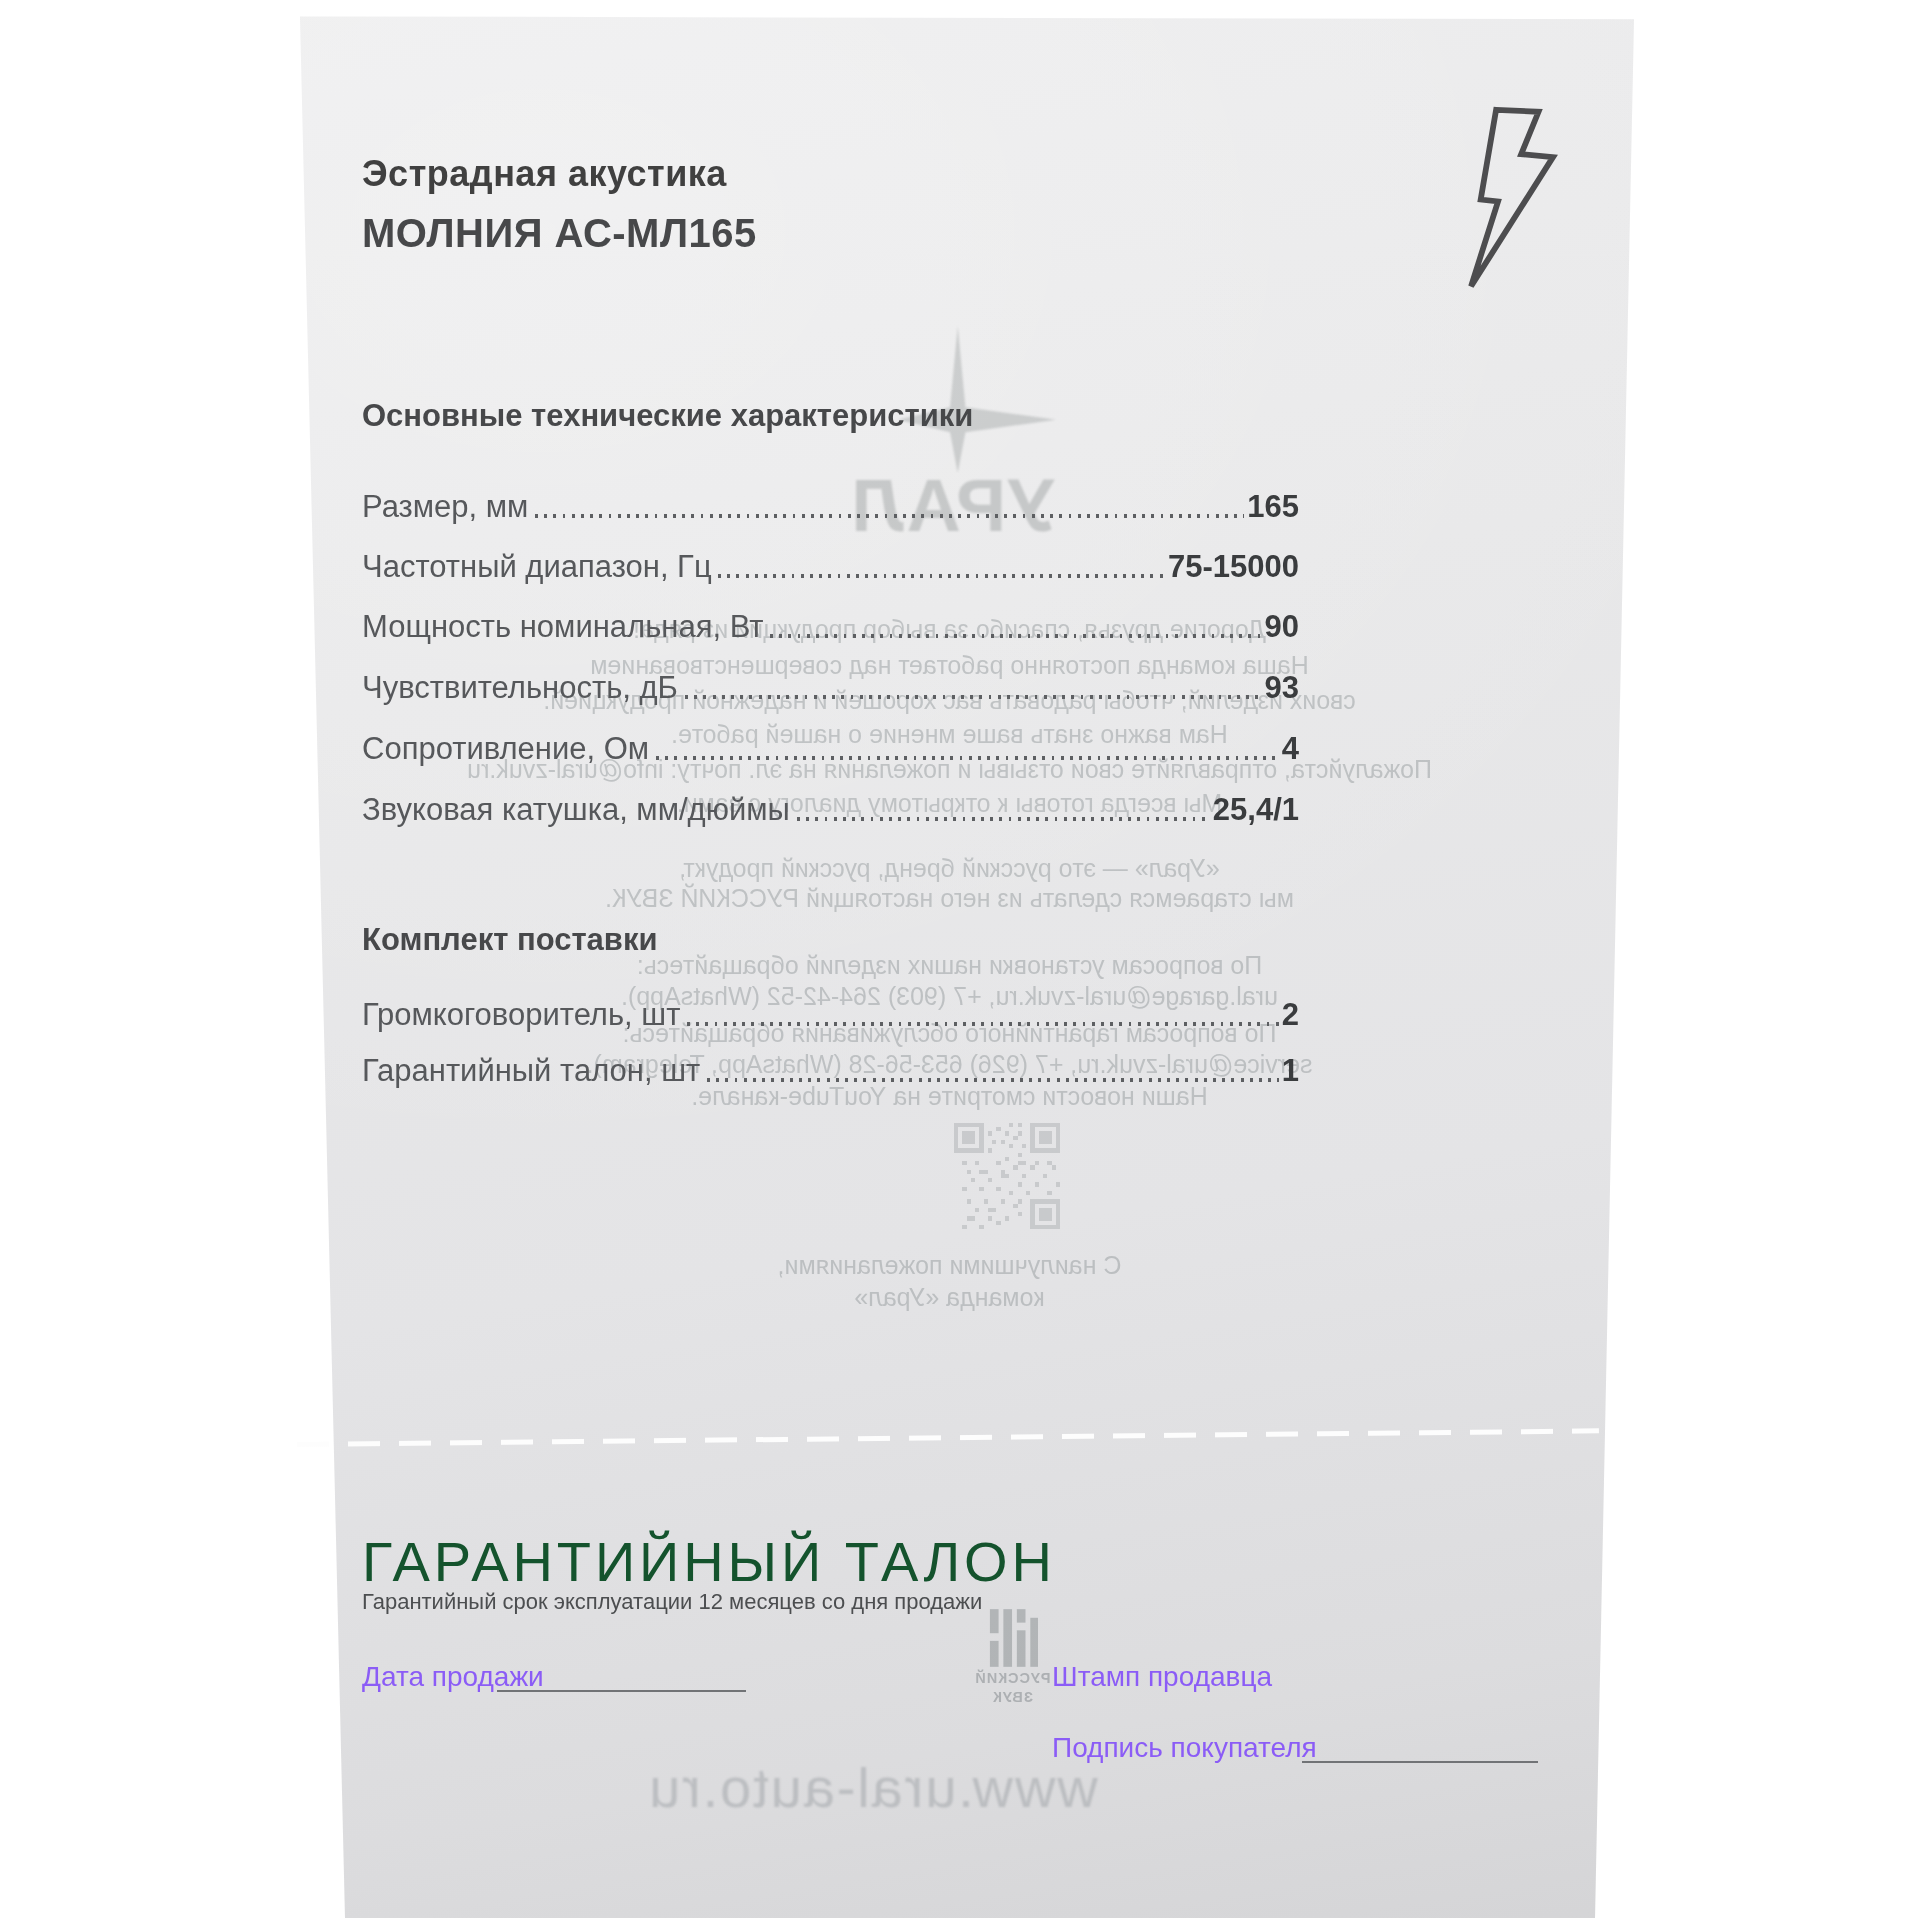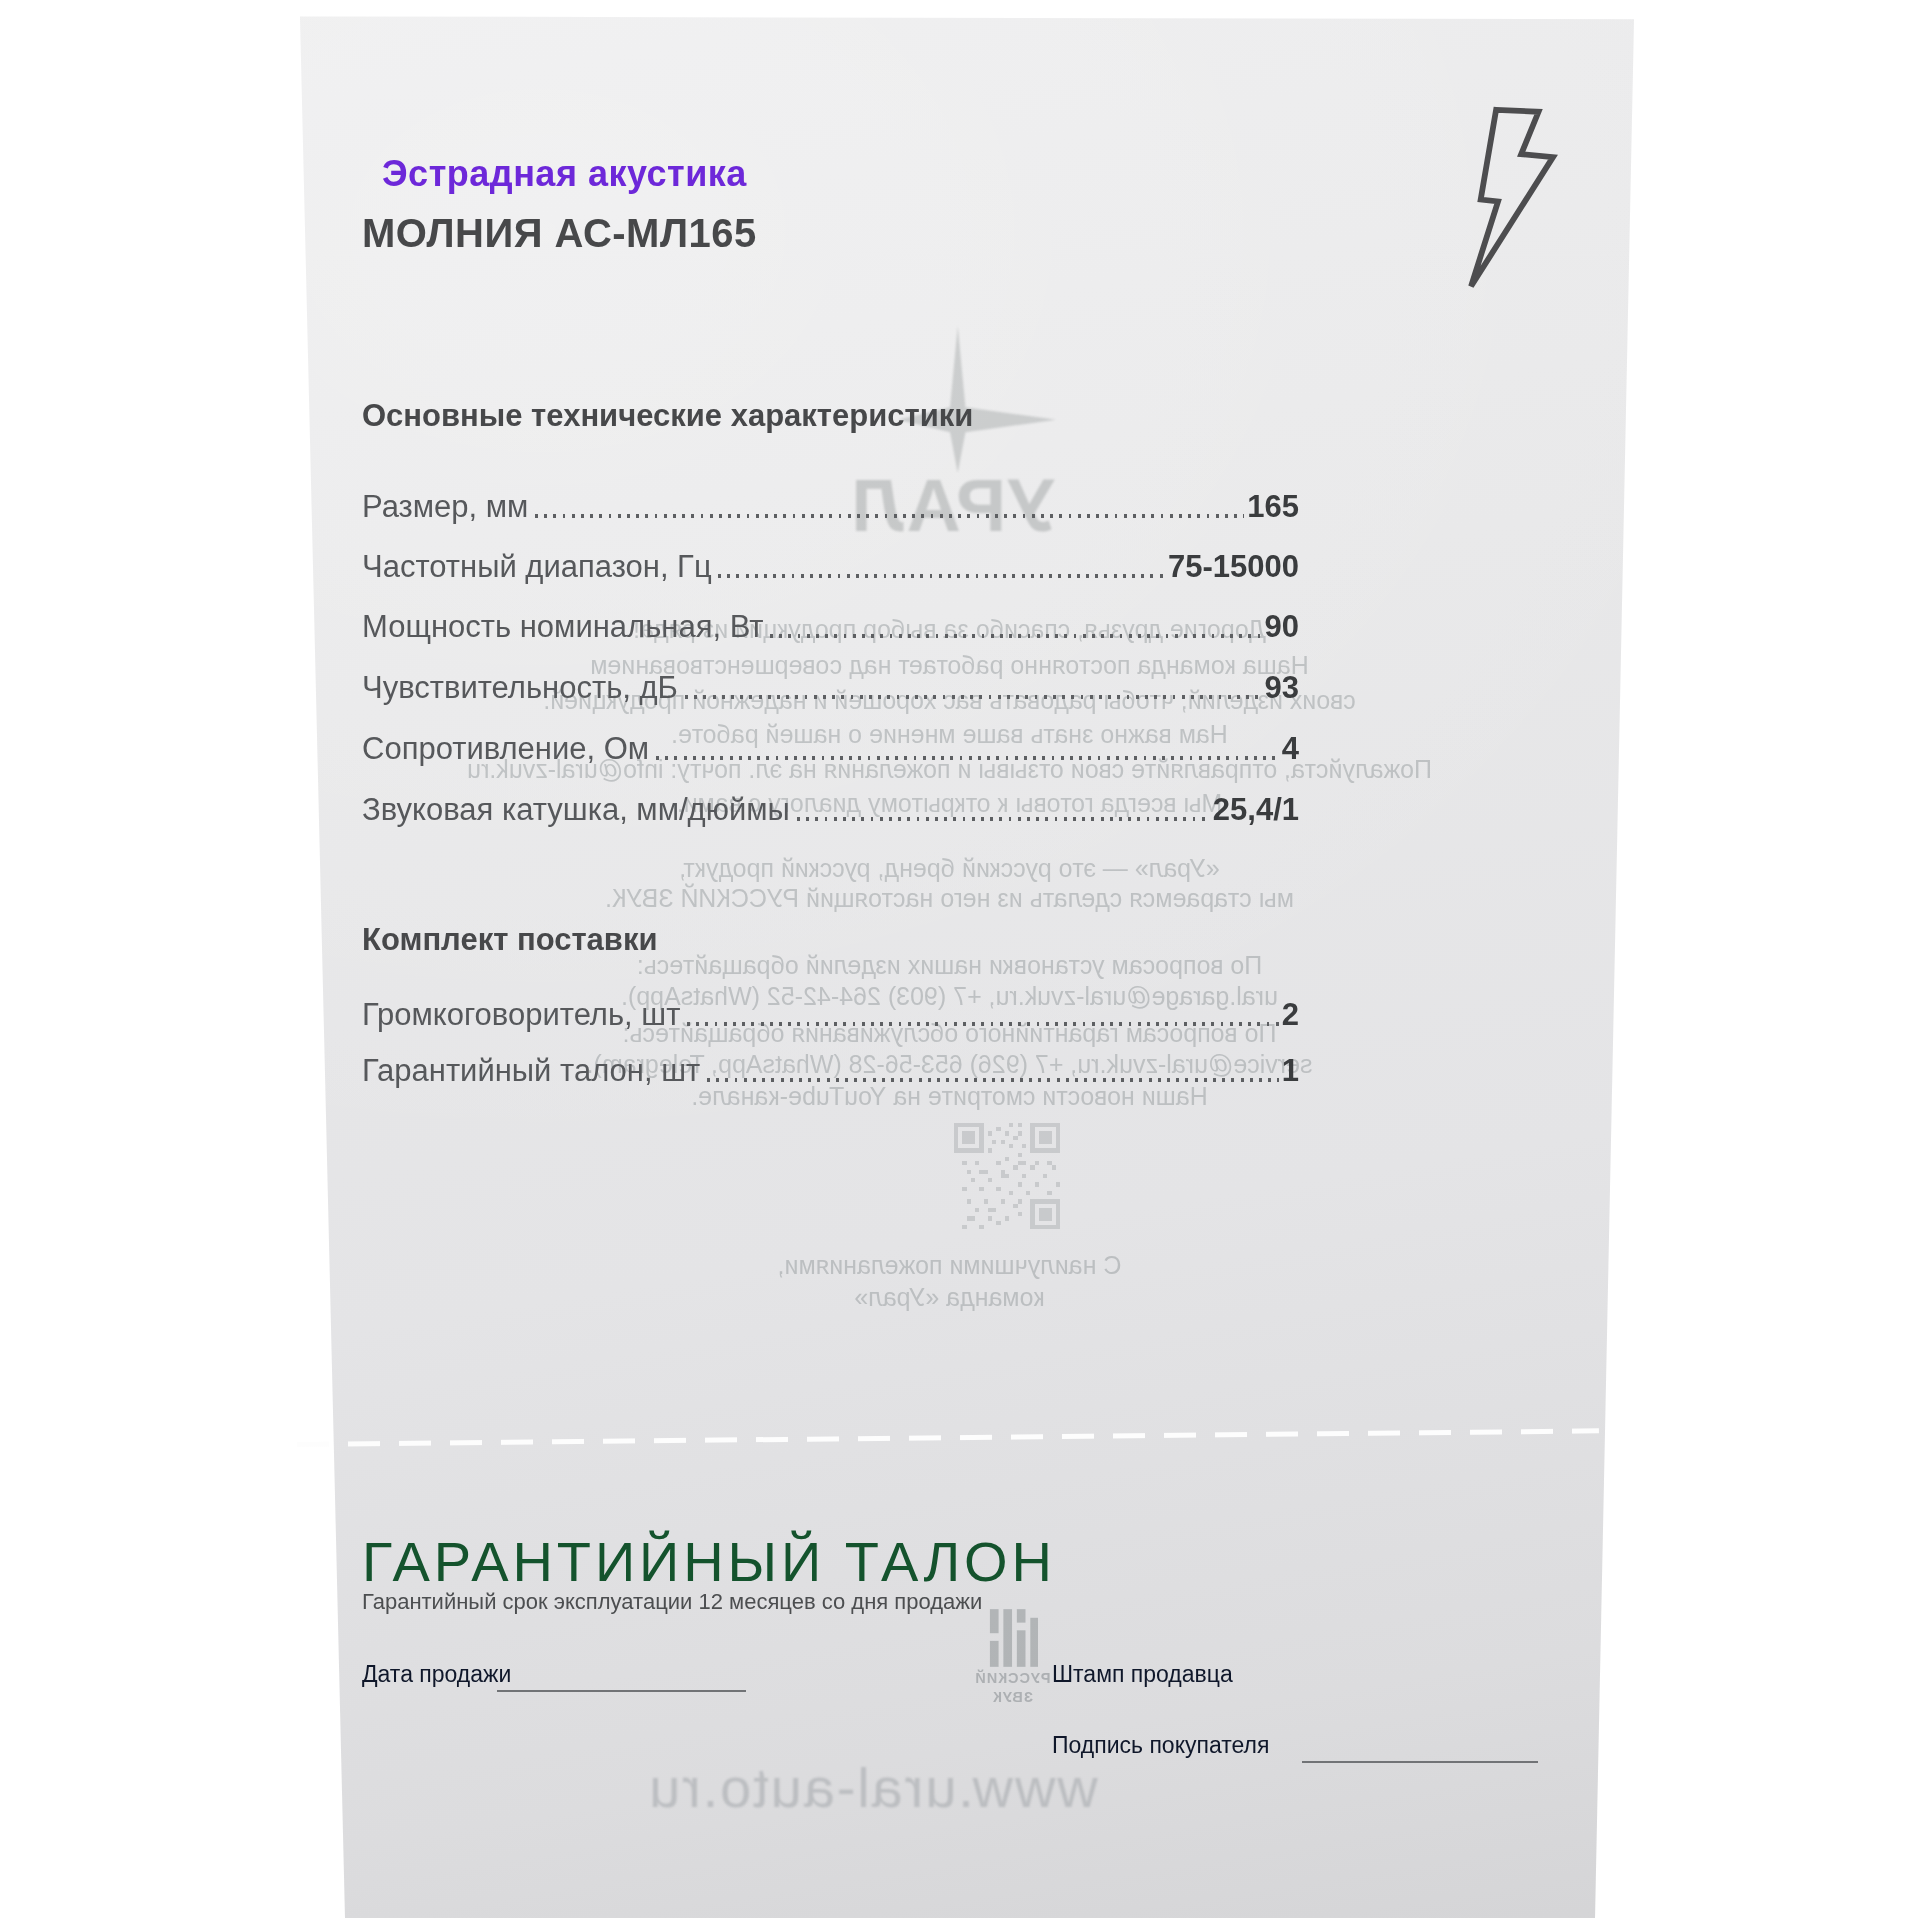--- a/index.html
+++ b/index.html
@@ -9,41 +9,41 @@
 
   
   .paper{position:absolute;inset:0;
          clip-path:polygon(300px 16.4px,1634px 19.3px,1595px 1918px,345px 1918px);
          background:
            radial-gradient(120% 90% at 28% 12%,rgba(255,255,255,.28) 0%,rgba(255,255,255,0) 55%),
            linear-gradient(171deg,#ededee 0%,#e8e8e9 34%,#e4e4e6 62%,#dcdcde 85%,#d3d3d5 100%);
          filter:drop-shadow(0 2.9px 5.8px rgba(0,0,0,.14));}
 
   
-  .cat{left:362px;top:153px;font-size:36px;font-weight:600;letter-spacing:0.5px;color:#6d28d9;margin-left:20px;}
+  .cat{left:362px;top:153px;font-size:36px;font-weight:600;letter-spacing:0.5px;color:#404040;}
   .model{left:362px;top:211px;font-size:40px;font-weight:700;letter-spacing:0.5px;color:#47484a;}
   .h1{font-size:31px;font-weight:700;color:#47484a;}
   .h-spec{left:362px;top:398px;}
   .h-pack{left:362px;top:922px;}
 
   .lrow{position:absolute;left:362px;width:937px;height:39px;display:flex;align-items:flex-end;
         font-size:31px;color:#56585b;justify-content:flex-end;}
   .lrow .lbl{white-space:nowrap;line-height:1.15;}
   .lrow .dots{flex:1 1 auto;height:3.9px;margin:0 2.9px 6.8px 6.8px;
         background-image:repeating-linear-gradient(90deg,#5d5f62 0 2.9px,rgba(0,0,0,0) 2.9px 9.2px);}
   .lrow .val{white-space:nowrap;font-weight:700;color:#3a3c3e;line-height:1.15;}
 
   
   .tear{left:297px;top:1442px;width:1302px;height:4.8px;transform:rotate(-0.6deg);transform-origin:left center;
         background:repeating-linear-gradient(90deg,#fdfdfd 0 32px,rgba(0,0,0,0) 32px 51px);}
 
   
   .w-title{left:362px;top:1529px;font-size:56px;font-weight:400;letter-spacing:3.9px;color:#14532d;}
   .w-sub{left:362px;top:1589px;font-size:22px;color:#4c4e50;}
-  .lbl30{font-size:23px;color:#0f172a;}
+  .lbl30{font-size:28px;color:#8b5cf6;}
   .fill-line{height:1.9px;background:#717376;}
 
   
   .bleedline{position:absolute;left:300px;width:1299px;text-align:center;font-size:25px;
              transform:scaleX(-1);color:rgba(134,140,142,.42);filter:blur(0.6px);white-space:nowrap;}
   .wm-word{left:838px;top:462px;width:228px;text-align:center;font-size:75px;font-weight:700;letter-spacing:1.9px;
            transform:scaleX(-1);color:rgba(126,131,133,.34);filter:blur(1.1px);}
   .wm-star{left:898px;top:326px;filter:blur(1px);}
   .qr{left:954px;top:1123px;opacity:.23;filter:blur(0.6px);}
   .rz{left:964px;top:1609px;width:97px;text-align:center;}

